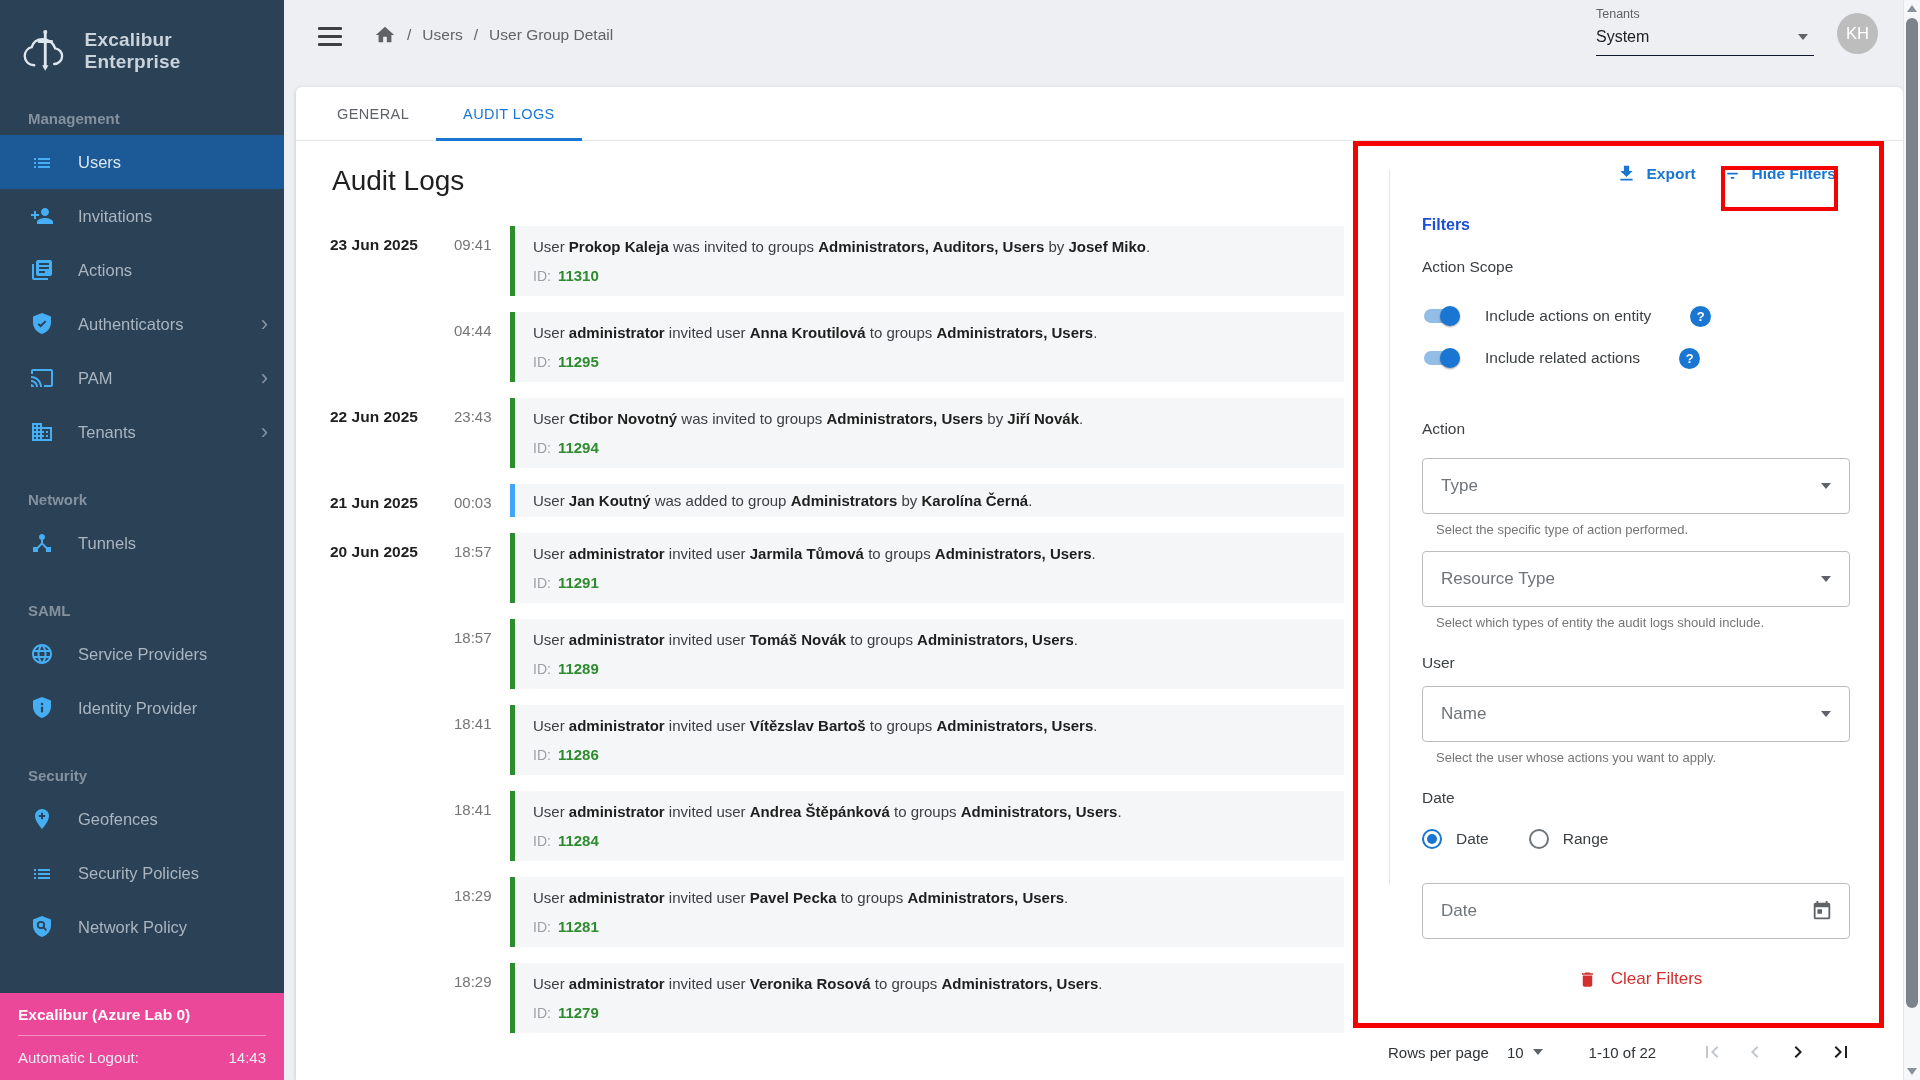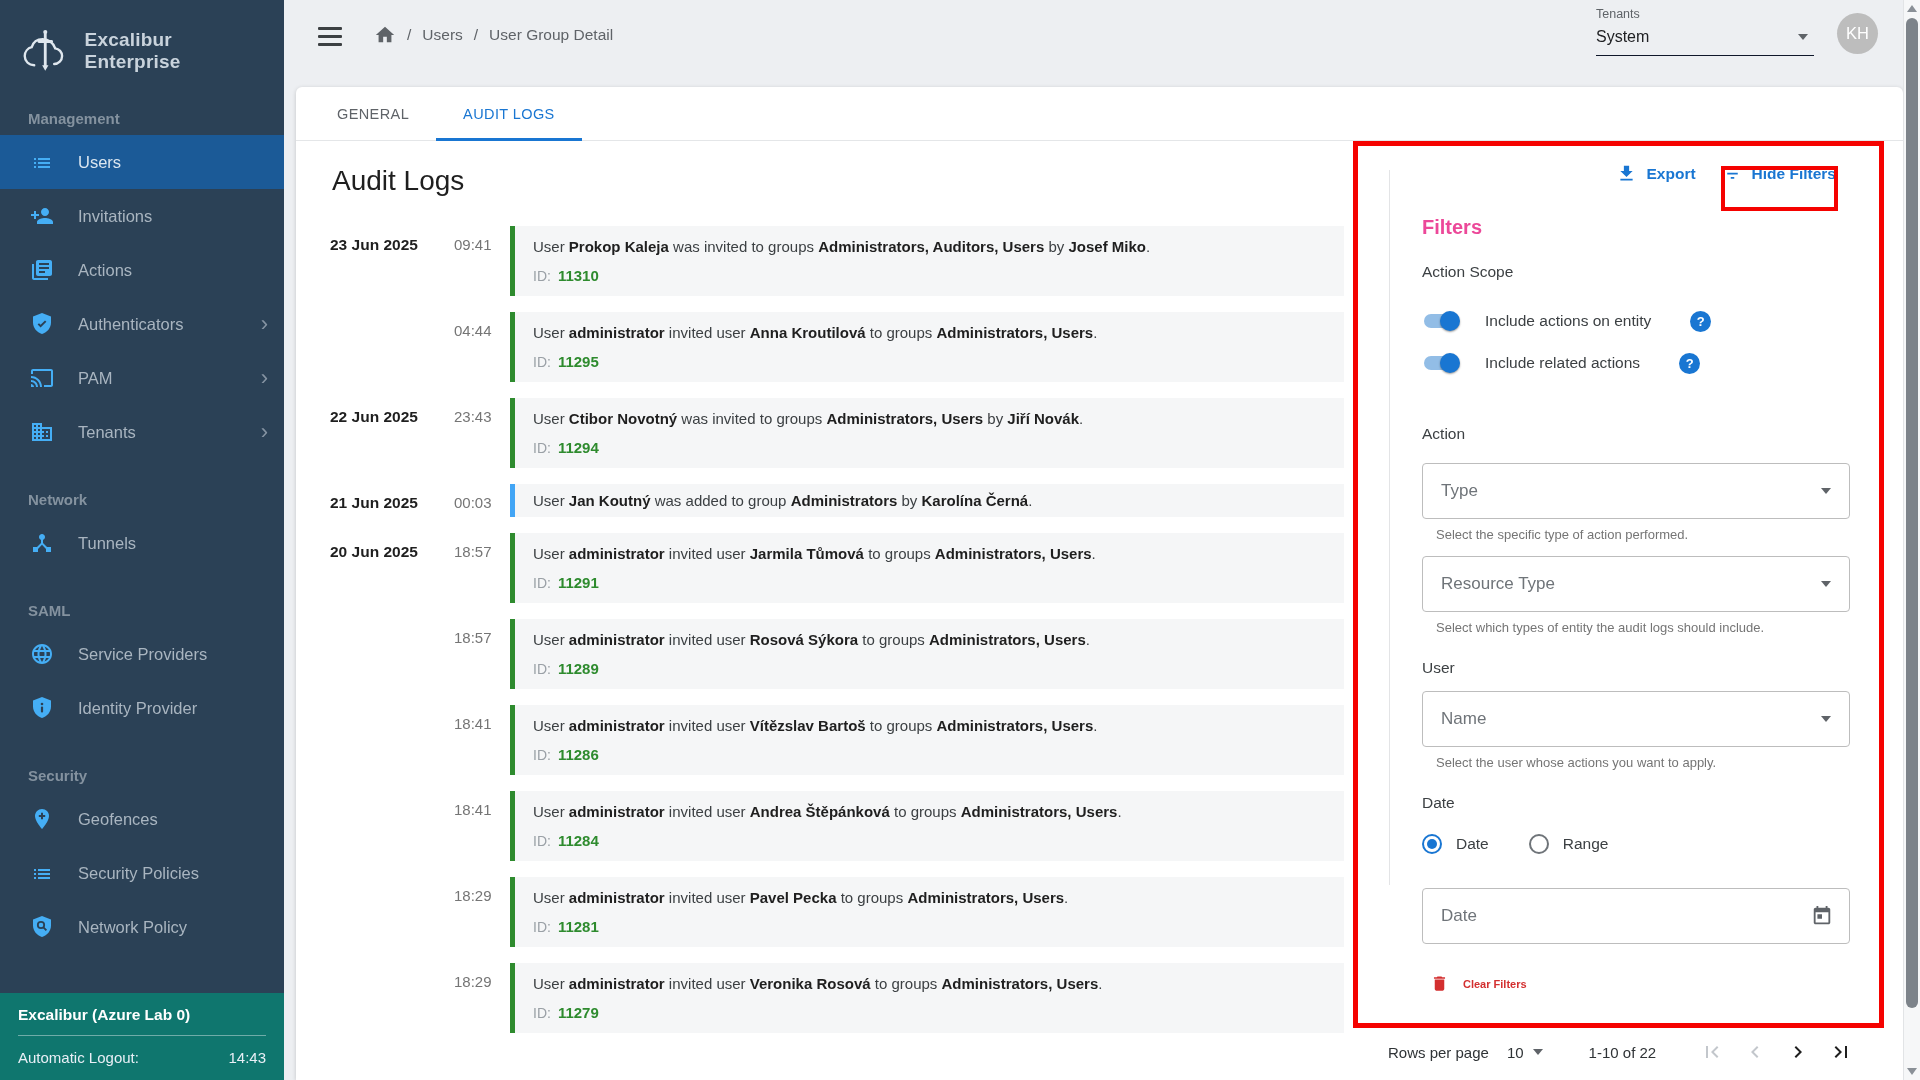--- a/index.html
+++ b/index.html
@@ -9,21 +9,21 @@
   
   .sidebar{position:absolute;left:0;top:0;width:284px;height:1080px;background:#2b4156;z-index:2;}
   .logo-row{display:flex;align-items:center;gap:14px;padding:24px 16px 0 20px;height:78px;}
   .brand{font-size:19px;font-weight:700;color:#c9d3dc;letter-spacing:.2px;}
   .side-section-label{margin:32px 0 8px 28px;font-size:15px;font-weight:700;color:#84929f;}
   .side-item{display:flex;align-items:center;height:54px;padding-left:30px;gap:24px;
     font-size:16.5px;color:#a9b5c0;cursor:pointer;position:relative;}
   .side-item.selected{background:#1b5a97;color:#dbe6f0;}
   .side-item svg{width:24px;height:24px;flex:none;}
   .side-item .chev{position:absolute;right:16px;font-size:22px;color:#8593a2;line-height:1;}
-  .side-footer{position:absolute;left:0;right:0;bottom:0;background:#0f766e;padding:13px 18px 14px;}
+  .side-footer{position:absolute;left:0;right:0;bottom:0;background:#ec4899;padding:13px 18px 14px;}
   .footer-title{font-weight:700;color:#fff;font-size:15.5px;padding-bottom:11px;
     border-bottom:1px solid rgba(255,255,255,.4);}
   .logout-row{display:flex;justify-content:space-between;color:#e9eff6;font-size:15px;padding-top:13px;}
 
   
   .topbar{position:absolute;left:284px;top:0;width:1636px;height:87px;}
   .hamburger{position:absolute;left:34px;top:27px;width:24px;height:19px;cursor:pointer;
     display:flex;flex-direction:column;justify-content:space-between;}
   .hamburger i{display:block;height:2.6px;background:#3c4043;border-radius:1px;}
   .breadcrumb{position:absolute;left:90px;top:24px;display:flex;align-items:center;gap:11px;
@@ -62,21 +62,21 @@
   .log-id{margin-top:12px;font-size:14px;color:#9aa0a6;}
   .log-id b{color:#2e8b2e;font-size:15px;margin-left:7px;}
 
   
   .v-divider{position:absolute;left:1093px;top:83px;width:1px;height:715px;background:#e3e4e6;}
   .panel-actions{position:absolute;top:76px;right:67px;display:flex;align-items:center;gap:26px;}
   .action-btn{display:flex;align-items:center;gap:9px;color:#1976d2;font-weight:700;
     font-size:15.5px;cursor:pointer;}
   .action-btn svg{width:21px;height:21px;fill:#1976d2;}
   .filters{position:absolute;left:1126px;top:129px;width:428px;}
-  .f-title{font-size:20px;font-weight:700;color:#ec4899;}
+  .f-title{font-size:16px;font-weight:700;color:#1d4ed8;}
   .f-label{font-size:15.5px;color:#3c4043;}
   .mt24{margin-top:24px;} .mt26{margin-top:26px;} .mt14{margin-top:14px;} .mt48{margin-top:48px;}
   .mt20{margin-top:20px;} .mt8{margin-top:8px;} .mt18{margin-top:18px;} .mt30{margin-top:30px;}
   .toggle-row{display:flex;align-items:center;gap:25px;height:28px;}
   .toggle{width:38px;height:20px;position:relative;cursor:pointer;flex:none;}
   .toggle .track{position:absolute;left:2px;right:2px;top:3px;height:14px;border-radius:7px;background:#92bde6;}
   .toggle .knob{position:absolute;right:0;top:0;width:20px;height:20px;border-radius:50%;
     background:#1976d2;box-shadow:0 1px 2px rgba(0,0,0,.4);}
   .t-label{font-size:15.5px;color:#3c4043;}
   .help{width:21px;height:21px;border-radius:50%;background:#1976d2;color:#fff;font-size:13px;
@@ -89,22 +89,22 @@
   .radio{width:20px;height:20px;border-radius:50%;border:2px solid #6f7479;position:relative;
     cursor:pointer;flex:none;}
   .radio.sel{border-color:#1976d2;}
   .radio.sel::after{content:"";position:absolute;left:3px;top:3px;width:10px;height:10px;
     border-radius:50%;background:#1976d2;}
   .radio-label{font-size:15.5px;color:#3c4043;margin-right:26px;}
   .date-input{height:56px;border:1px solid #bdbdbd;border-radius:4px;display:flex;align-items:center;
     justify-content:space-between;padding:0 16px 0 18px;cursor:text;}
   .date-input .ph{font-size:17px;color:#6f7479;}
   .date-input svg{width:22px;height:22px;fill:#5f6368;cursor:pointer;}
-  .clear-row{display:flex;align-items:center;gap:14px;color:#d32f2f;font-weight:700;
-    font-size:11px;cursor:pointer;padding-left:8px;}
+  .clear-row{display:flex;align-items:center;gap:14px;color:#d32f2f;font-weight:400;
+    font-size:17px;cursor:pointer;padding-left:8px;justify-content:center;}
   .clear-row svg{width:19px;height:19px;fill:#d32f2f;}
 
   
   .pagination{position:absolute;left:1092px;top:953px;display:flex;align-items:center;
     font-size:15px;color:#2f3336;}
   .rpp-value{display:flex;align-items:center;gap:9px;margin-left:18px;cursor:pointer;}
   .pag-range{margin-left:46px;}
   .pag-btns{display:flex;align-items:center;gap:19px;margin-left:44px;}
   .pag-btn{width:24px;height:24px;cursor:pointer;}
   .pag-btn svg{width:24px;height:24px;}
@@ -306,21 +306,21 @@
         <div class="log-time">18:57</div>
         <div class="log-content">
           <div class="log-msg"><span>User </span><b>administrator</b><span> invited user </span><b>Jarmila Tůmová</b><span> to groups </span><b>Administrators, Users</b><span>.</span></div>
           <div class="log-id">ID:<b>11291</b></div>
         </div>
       </div>
       <div class="log-row">
         <div class="log-date"></div>
         <div class="log-time">18:57</div>
         <div class="log-content">
-          <div class="log-msg"><span>User </span><b>administrator</b><span> invited user </span><b>Rosová Sýkora</b><span> to groups </span><b>Administrators, Users</b><span>.</span></div>
+          <div class="log-msg"><span>User </span><b>administrator</b><span> invited user </span><b>Tomáš Novák</b><span> to groups </span><b>Administrators, Users</b><span>.</span></div>
           <div class="log-id">ID:<b>11289</b></div>
         </div>
       </div>
       <div class="log-row">
         <div class="log-date"></div>
         <div class="log-time">18:41</div>
         <div class="log-content">
           <div class="log-msg"><span>User </span><b>administrator</b><span> invited user </span><b>Vítězslav Bartoš</b><span> to groups </span><b>Administrators, Users</b><span>.</span></div>
           <div class="log-id">ID:<b>11286</b></div>
         </div>

